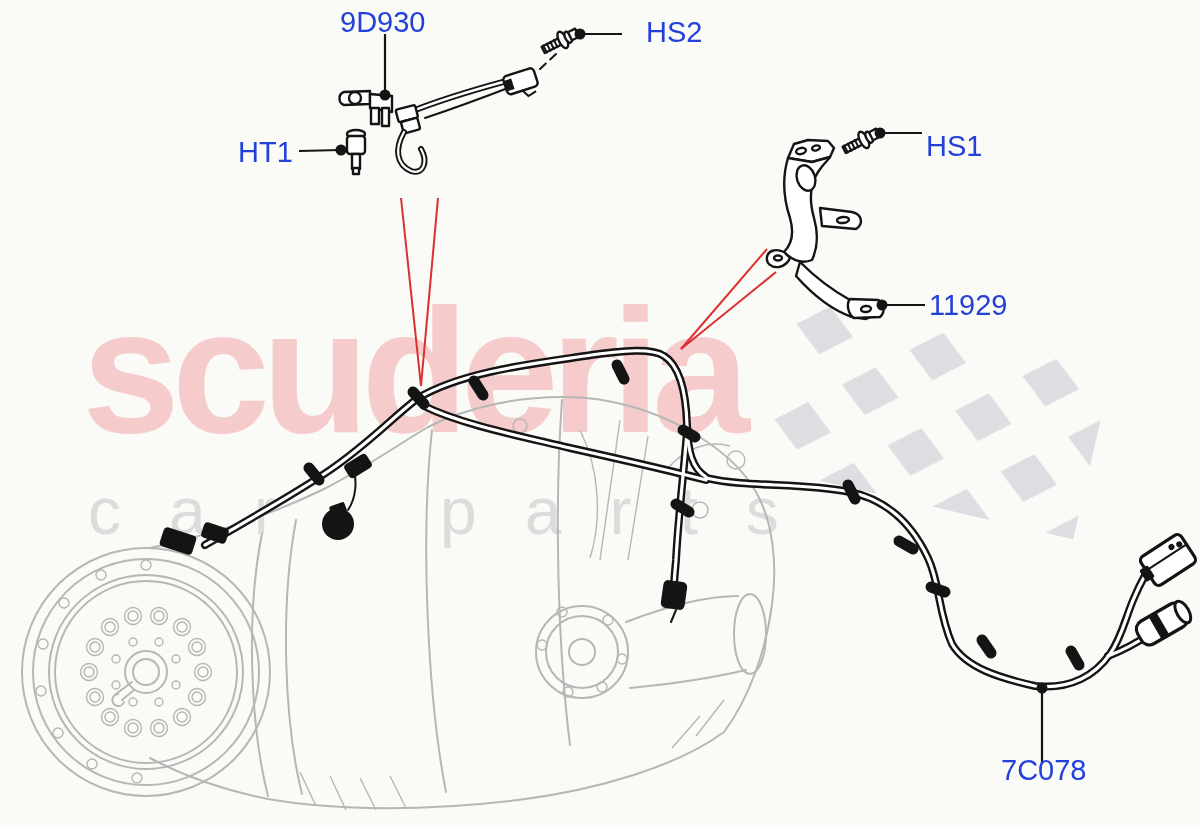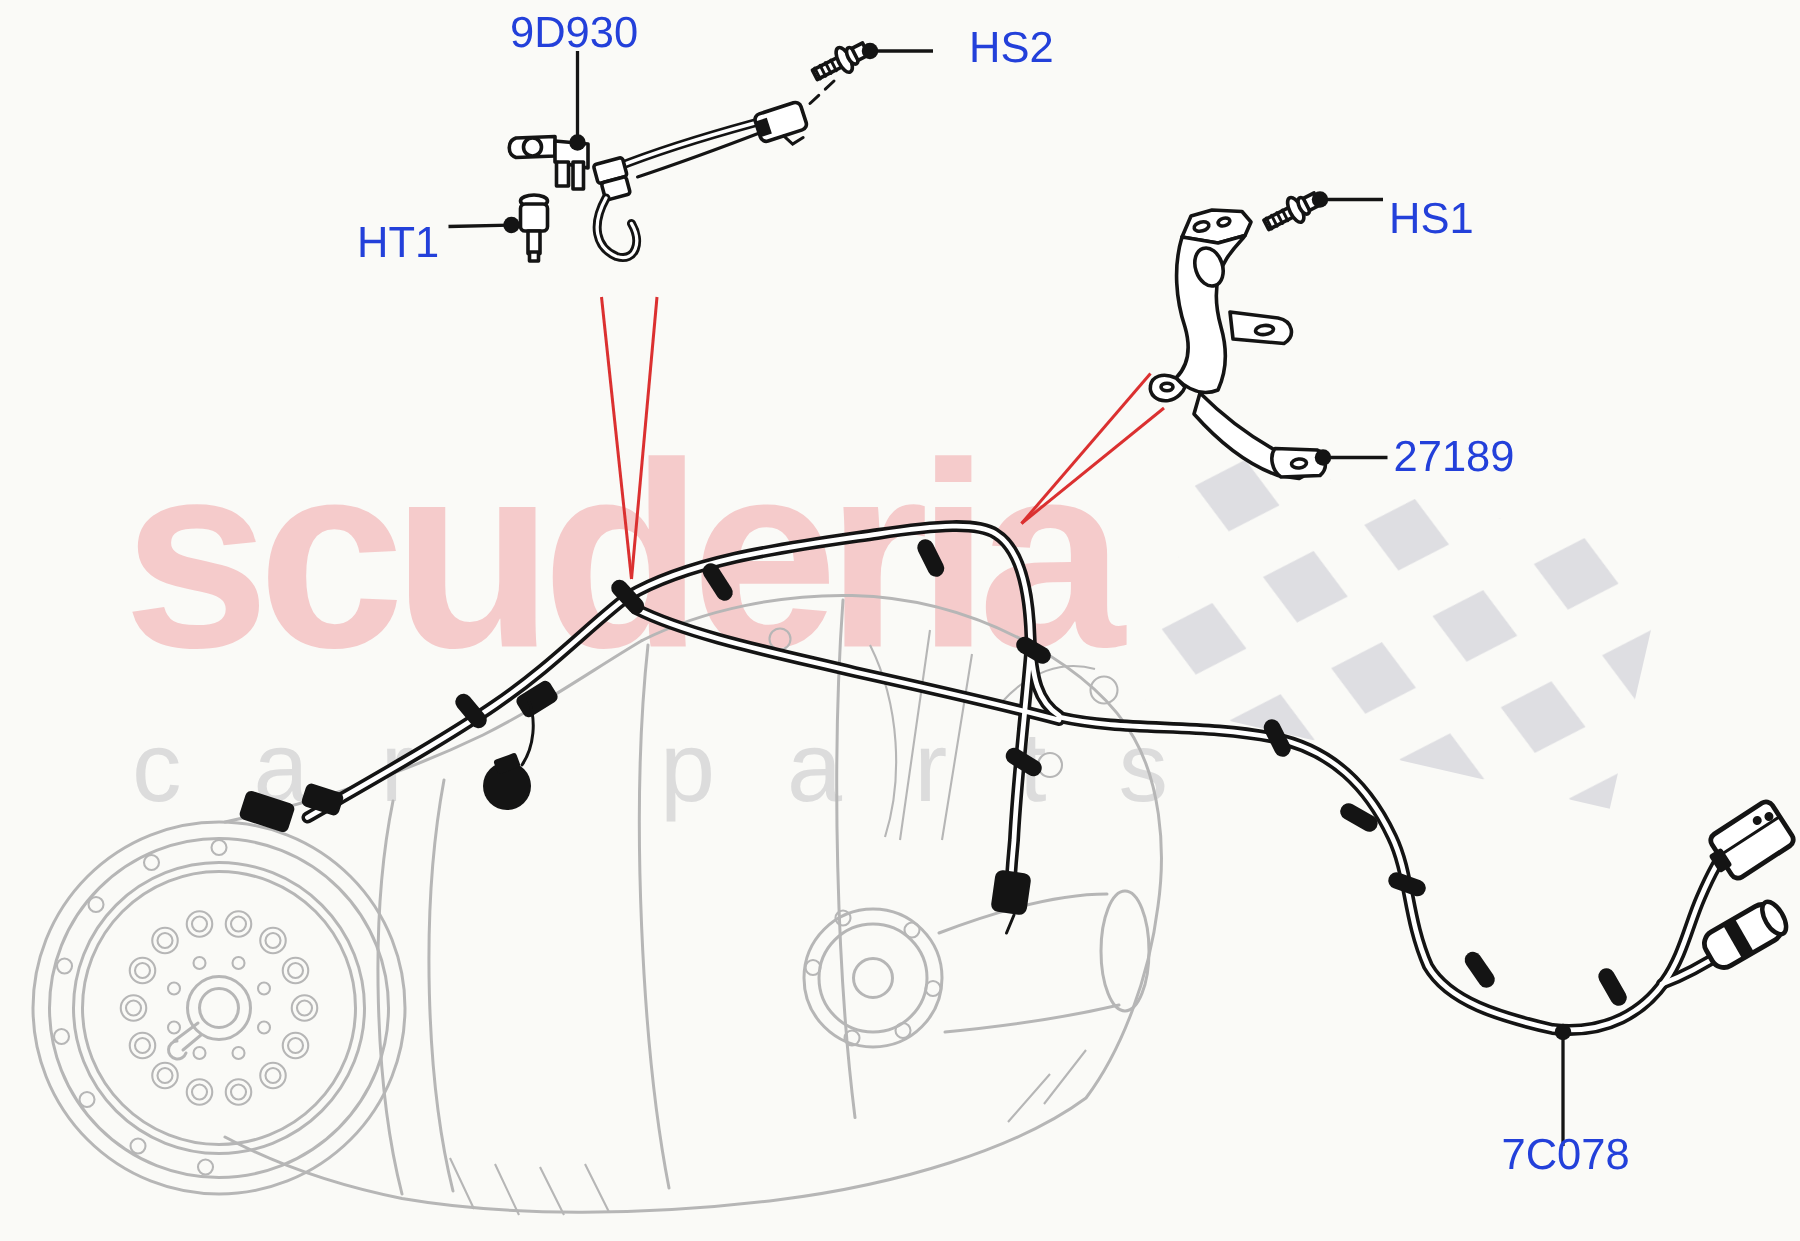--- a/index.html
+++ b/index.html
@@ -270,17 +270,17 @@
       <circle class="dot" cx="880" cy="133" r="5.5"></circle>
       <line class="leader" x1="882" y1="305" x2="925" y2="305"></line>
       <circle class="dot" cx="882" cy="305" r="5.5"></circle>
       <line class="leader" x1="1042" y1="688" x2="1042" y2="764"></line>
       <circle class="dot" cx="1042" cy="688" r="5.5"></circle>
     </g>
   </svg>
 
   <div class="part-label" style="left:340px;top:8px">9D930</div>
   <div class="part-label" style="left:646px;top:18px">HS2</div>
-  <div class="part-label" style="left:238px;top:148px">HT1</div>
+  <div class="part-label" style="left:238px;top:138px">HT1</div>
   <div class="part-label" style="left:926px;top:132px">HS1</div>
-  <div class="part-label" style="left:929px;top:291px">27189</div>
+  <div class="part-label" style="left:929px;top:291px">11929</div>
   <div class="part-label" style="left:1001px;top:756px">7C078</div>
 </div>
 
 </body></html>

